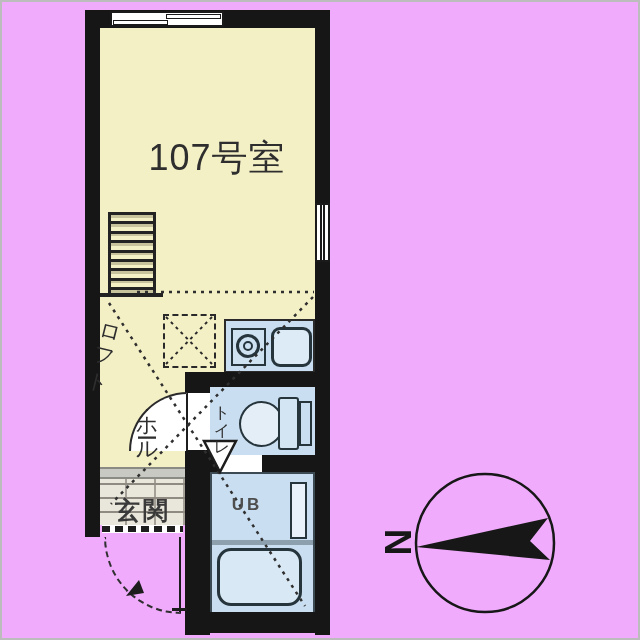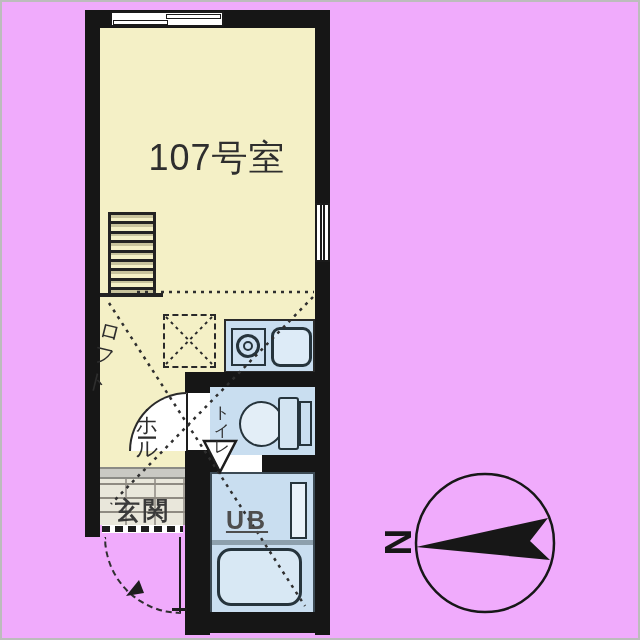--- a/index.html
+++ b/index.html
@@ -78,21 +78,21 @@
   .door-tick { left:172px; top:608px; width:15px; height:3px; background:#1d1d1d; }
 
   
   .lbl { color:#2e2e2e; }
   .lbl-room { left:122px; top:136px; width:190px; height:44px; font-size:36px; line-height:44px; text-align:center; letter-spacing:1px; }
   .v-text { writing-mode:vertical-rl; text-align:center; }
   .lbl-loft { left:102px; top:300px; width:30px; height:96px; font-size:21px; transform:rotate(14deg); transform-origin:top center; }
   .lbl-hall { left:134px; top:382px; width:28px; height:88px; font-size:22px; }
   .lbl-toilet { left:208px; top:386px; width:24px; height:70px; font-size:16px; }
   .lbl-genkan { left:104px; top:483px; width:78px; height:30px; font-size:25px; line-height:30px; text-align:center; letter-spacing:3px; font-weight:600; color:#3a3a3a;margin-top:12px; }
-  .lbl-ub { left:221px; top:506px; width:52px; height:28px; font-size:25px; line-height:28px; letter-spacing:3px; font-weight:600; color:#4e4e4e; text-align:center;text-decoration:underline; }
+  .lbl-ub { left:221px; top:491px; width:52px; height:28px; font-size:17px; line-height:28px; letter-spacing:3px; font-weight:600; color:#4e4e4e; text-align:center; }
 
   
   .overlay { left:0; top:0; width:640px; height:640px; pointer-events:none; }
 
   
   .compass-svg { left:405px; top:465px; width:170px; height:160px; }
   .lbl-north { left:379px; top:520px; width:40px; height:44px; font-size:37px; line-height:44px; font-weight:700; color:#171717; text-align:center; transform:rotate(-90deg); }
 </style>
 </head>
 <body>

